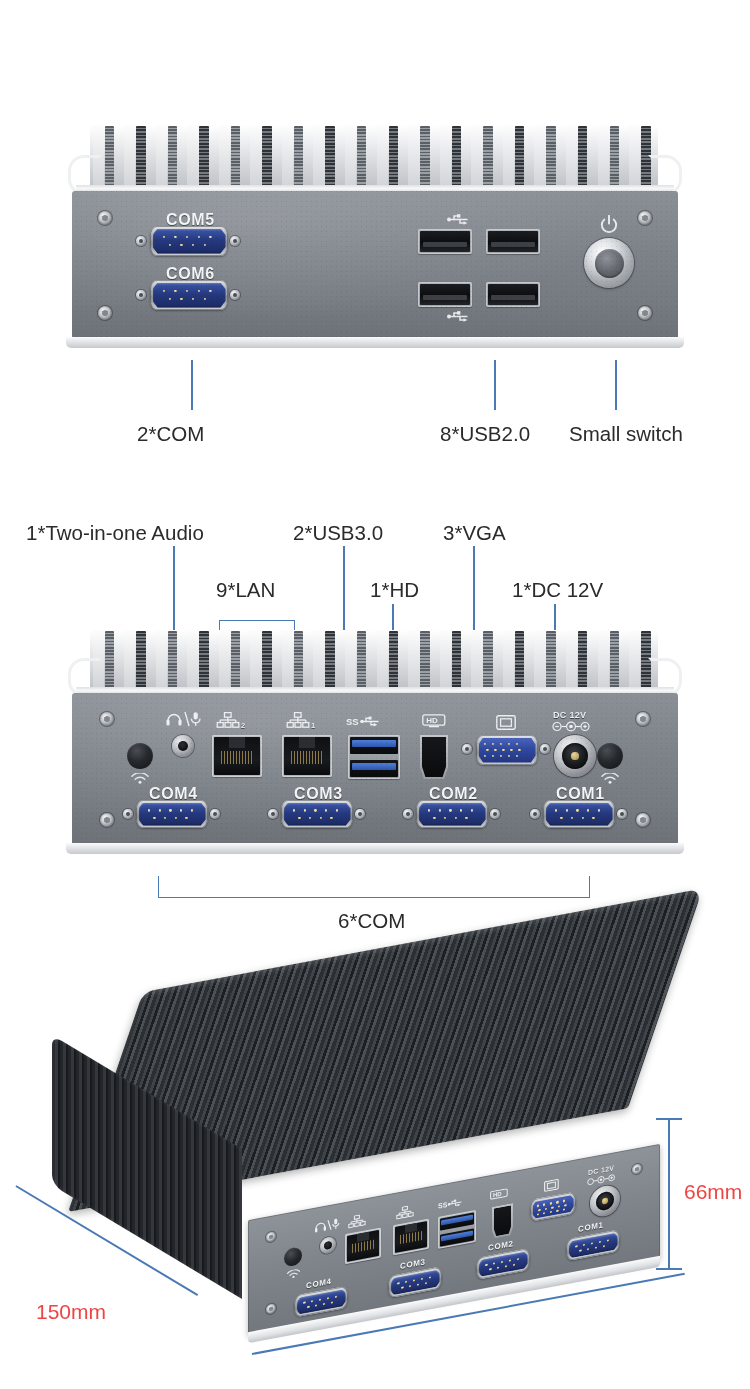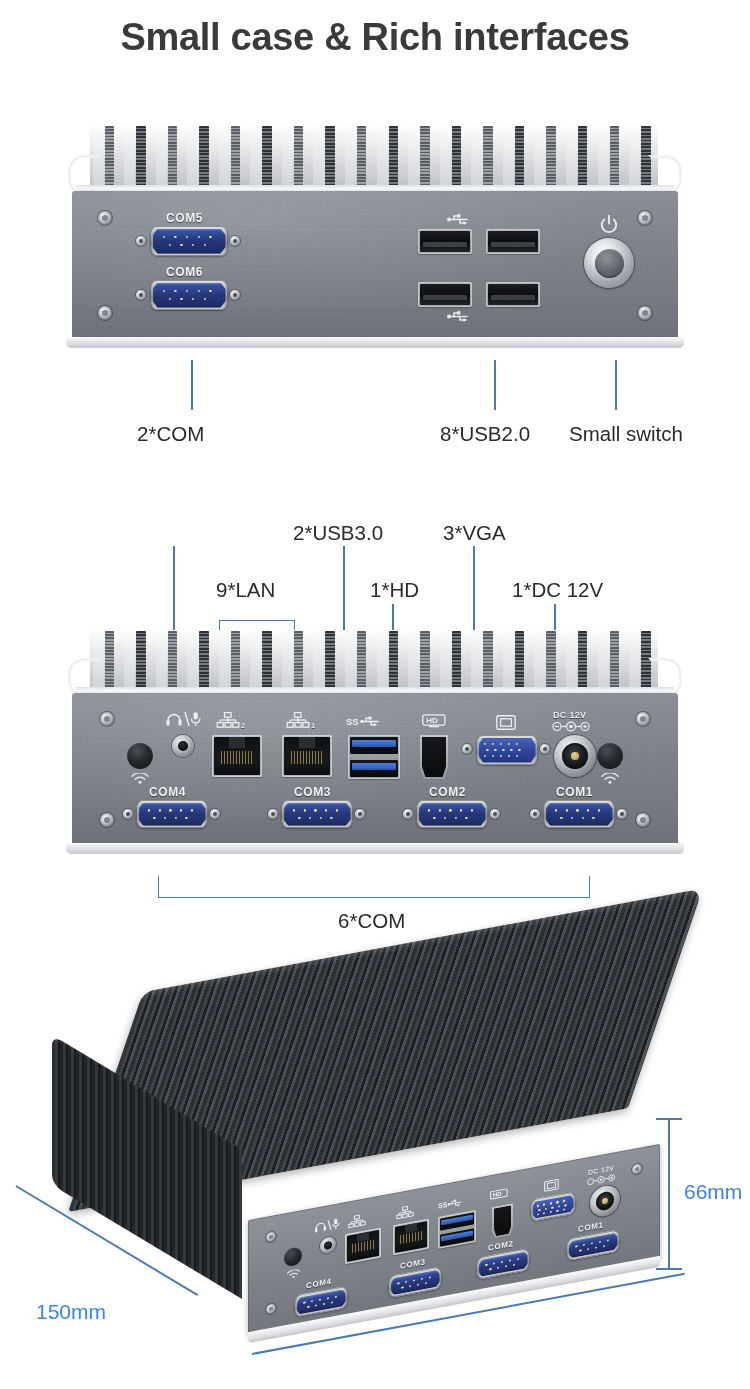--- a/index.html
+++ b/index.html
@@ -141,21 +141,21 @@
     position: absolute; width: 9.5px; height: 9.5px; border-radius: 50%;
     background: radial-gradient(circle at 35% 30%, #f4f5f6 0%, #c0c4c8 45%, #83878d 78%, #5f6369 100%);
     box-shadow: 0 0 0 1px rgba(50,54,60,0.5);
   }
   .db9-jack::after {
     content: ""; position: absolute; inset: 30%; border-radius: 50%;
     background: #4c5056;
   }
   .com-label {
     position: absolute;
-    font-size: 12px; font-weight: bold; color: #f2f4f6;
+    font-size: 16px; font-weight: bold; color: #f2f4f6;
     letter-spacing: 0.6px;
     text-shadow: 0 1px 1px rgba(0,0,0,0.55);
     white-space: nowrap;
   }
 
   
   .usb2 {
     position: absolute;
     background: linear-gradient(180deg,#9aa0a6 0%,#7d8288 100%);
     border-radius: 2px;
@@ -320,29 +320,28 @@
     background: repeating-linear-gradient(
       90deg,
       #22252a 0px, #22252a 3px,
       #34383d 3px, #34383d 6px,
       #17191c 6px, #17191c 8px
     );
   }
 
   .dim-line { position: absolute; background: #4a7ab5; }
   .dim-label {
-    position: absolute; font-size: 21px; color: #3b82f6; white-space: nowrap;
+    position: absolute; font-size: 21px; color: #ef4444; white-space: nowrap;
   }
 </style>
 </head>
 <body>
 
 <div id="page">
 
-  <div class="title">Small case &amp; Rich interfaces</div>
 
   <div class="device" style="left:62px; top:125px; width:626px; height:235px;">
 
     <div class="fins" style="left:28px; top:0px; width:568px; height:68px;">
       <div class="fin"></div>
         <div class="fin dark"></div>
         <div class="fin"></div>
         <div class="fin dark"></div>
       <div class="fin"></div>
         <div class="fin dark"></div>
@@ -466,20 +465,21 @@
   </div>
 
   <div class="leader" style="left:191px; top:360px; height:50px;"></div>
   <div class="leader" style="left:494px; top:360px; height:50px;"></div>
   <div class="leader" style="left:615px; top:360px; height:50px;"></div>
 
   <div class="label" style="left:137px; top:422px;text-align:center;">2*COM</div>
   <div class="label" style="left:440px; top:422px;">8*USB2.0</div>
   <div class="label" style="left:569px; top:422px;">Small switch</div>
 
+  <div class="label" style="left:26px; top:521px;">1*Two-in-one Audio</div>
   <div class="label" style="left:293px; top:521px;">2*USB3.0</div>
   <div class="label" style="left:443px; top:521px;">3*VGA</div>
 
   <div class="label" style="left:216px; top:578px;">9*LAN</div>
   <div class="label" style="left:370px; top:578px;">1*HD</div>
   <div class="label" style="left:512px; top:578px;">1*DC 12V</div>
 
   <div class="leader" style="left:173px; top:546px; height:172px;"></div>
   <div class="leader" style="left:343px; top:546px; height:172px;"></div>
   <div class="leader" style="left:473px; top:546px; height:172px;"></div>

